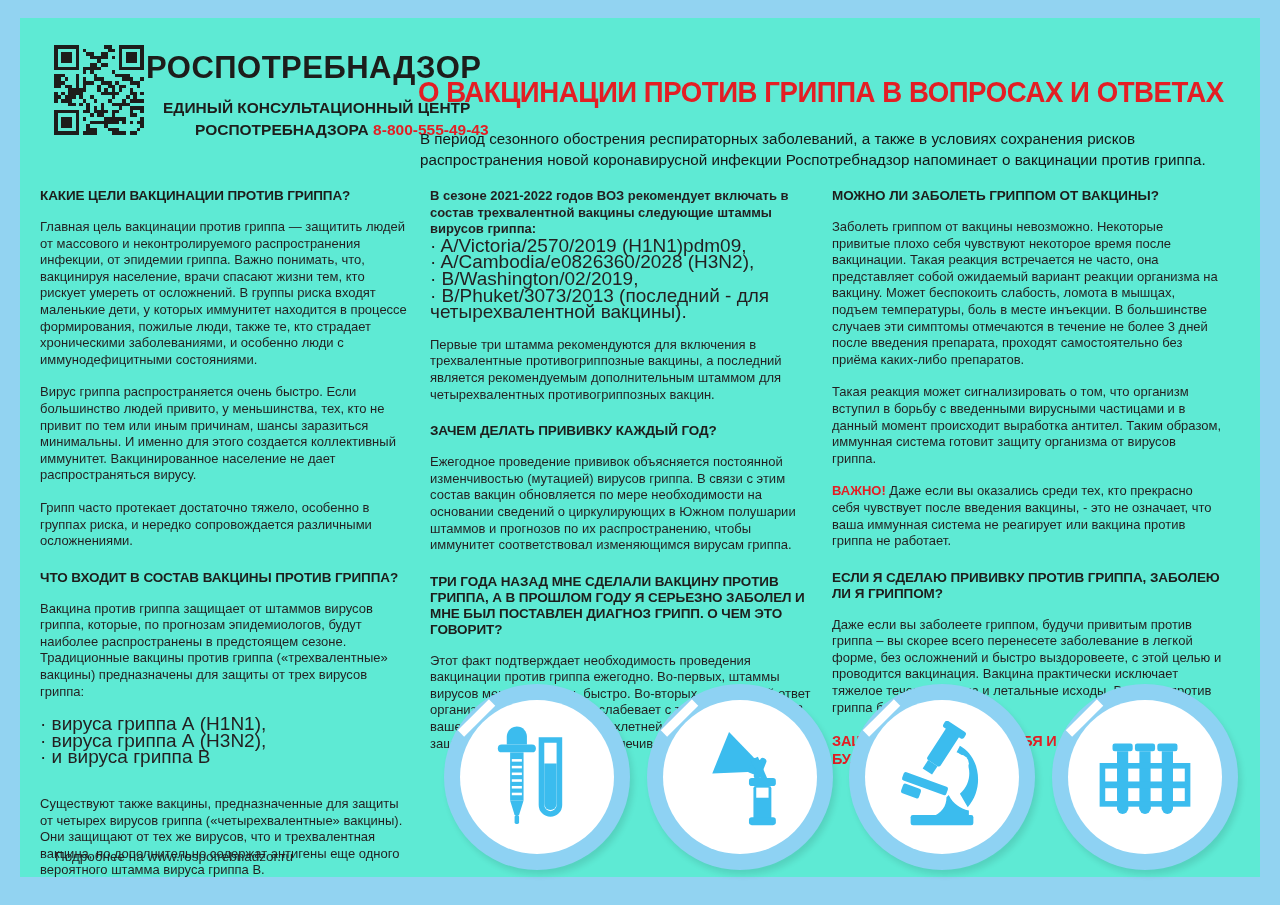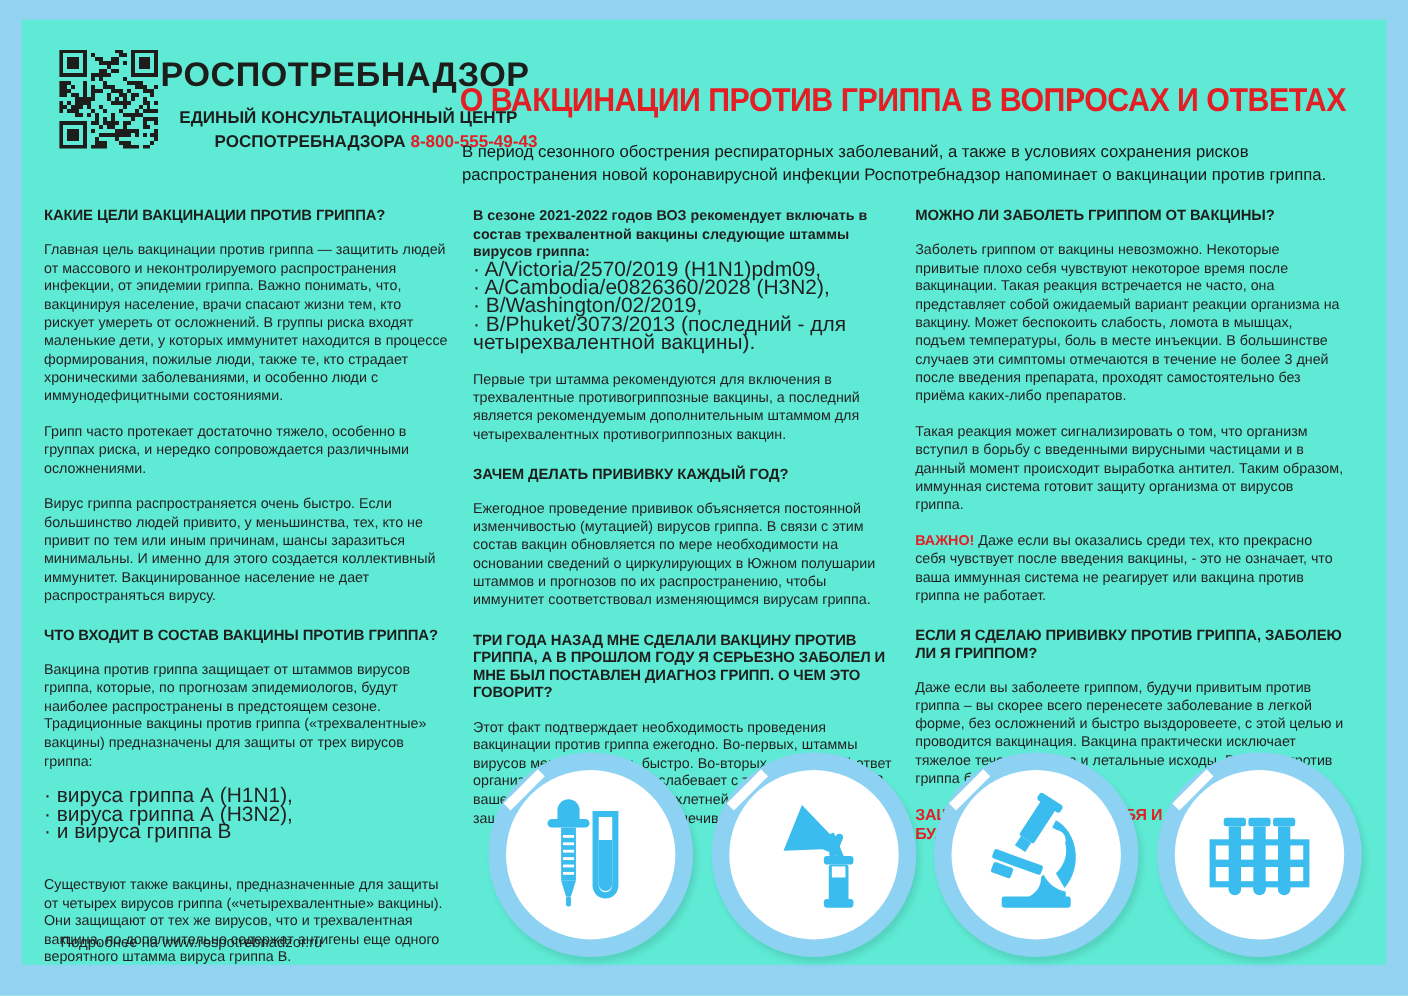--- a/index.html
+++ b/index.html
@@ -355,22 +355,22 @@
       <span class="phone">8-800-555-49-43</span>
     </div>
     <div class="main-title">О ВАКЦИНАЦИИ ПРОТИВ ГРИППА В ВОПРОСАХ И ОТВЕТАХ</div>
     <div class="subtitle">В период сезонного обострения респираторных заболеваний, а также в условиях сохранения рисков распространения новой коронавирусной инфекции Роспотребнадзор напоминает о вакцинации против гриппа.</div>
 
     <div class="columns">
 
       <div class="col">
         <div class="qhead">КАКИЕ ЦЕЛИ ВАКЦИНАЦИИ ПРОТИВ ГРИППА?</div>
         <p>Главная цель вакцинации против гриппа — защитить людей от массового и неконтролируемого распространения инфекции, от эпидемии гриппа. Важно понимать, что, вакцинируя население, врачи спасают жизни тем, кто рискует умереть от осложнений. В группы риска входят маленькие дети, у которых иммунитет находится в процессе формирования, пожилые люди, также те, кто страдает хроническими заболеваниями, и особенно люди с иммунодефицитными состояниями.</p>
+        <p>Вирус гриппа распространяется очень быстро. Если большинство людей привито, у меньшинства, тех, кто не привит по тем или иным причинам, шансы заразиться минимальны. И именно для этого создается коллективный иммунитет. Вакцинированное население не дает распространяться вирусу.</p>
         <p>Грипп часто протекает достаточно тяжело, особенно в группах риска, и нередко сопровождается различными осложнениями.</p>
-        <p>Вирус гриппа распространяется очень быстро. Если большинство людей привито, у меньшинства, тех, кто не привит по тем или иным причинам, шансы заразиться минимальны. И именно для этого создается коллективный иммунитет. Вакцинированное население не дает распространяться вирусу.</p>
         <div class="qhead mt">ЧТО ВХОДИТ В СОСТАВ ВАКЦИНЫ ПРОТИВ ГРИППА?</div>
         <p>Вакцина против гриппа защищает от штаммов вирусов гриппа, которые, по прогнозам эпидемиологов, будут наиболее распространены в предстоящем сезоне. Традиционные вакцины против гриппа («трехвалентные» вакцины) предназначены для защиты от трех вирусов гриппа:</p>
         <div class="plain-list">
           <div>· вируса гриппа А (H1N1),</div>
           <div>· вируса гриппа А (H3N2),</div>
           <div>· и вируса гриппа В</div>
         </div>
         <p style="margin-top:30px">Существуют также вакцины, предназначенные для защиты от четырех вирусов гриппа («четырехвалентные» вакцины). Они защищают от тех же вирусов, что и трехвалентная вакцина, но дополнительно содержат антигены еще одного вероятного штамма вируса гриппа В.</p>
       </div>
 

